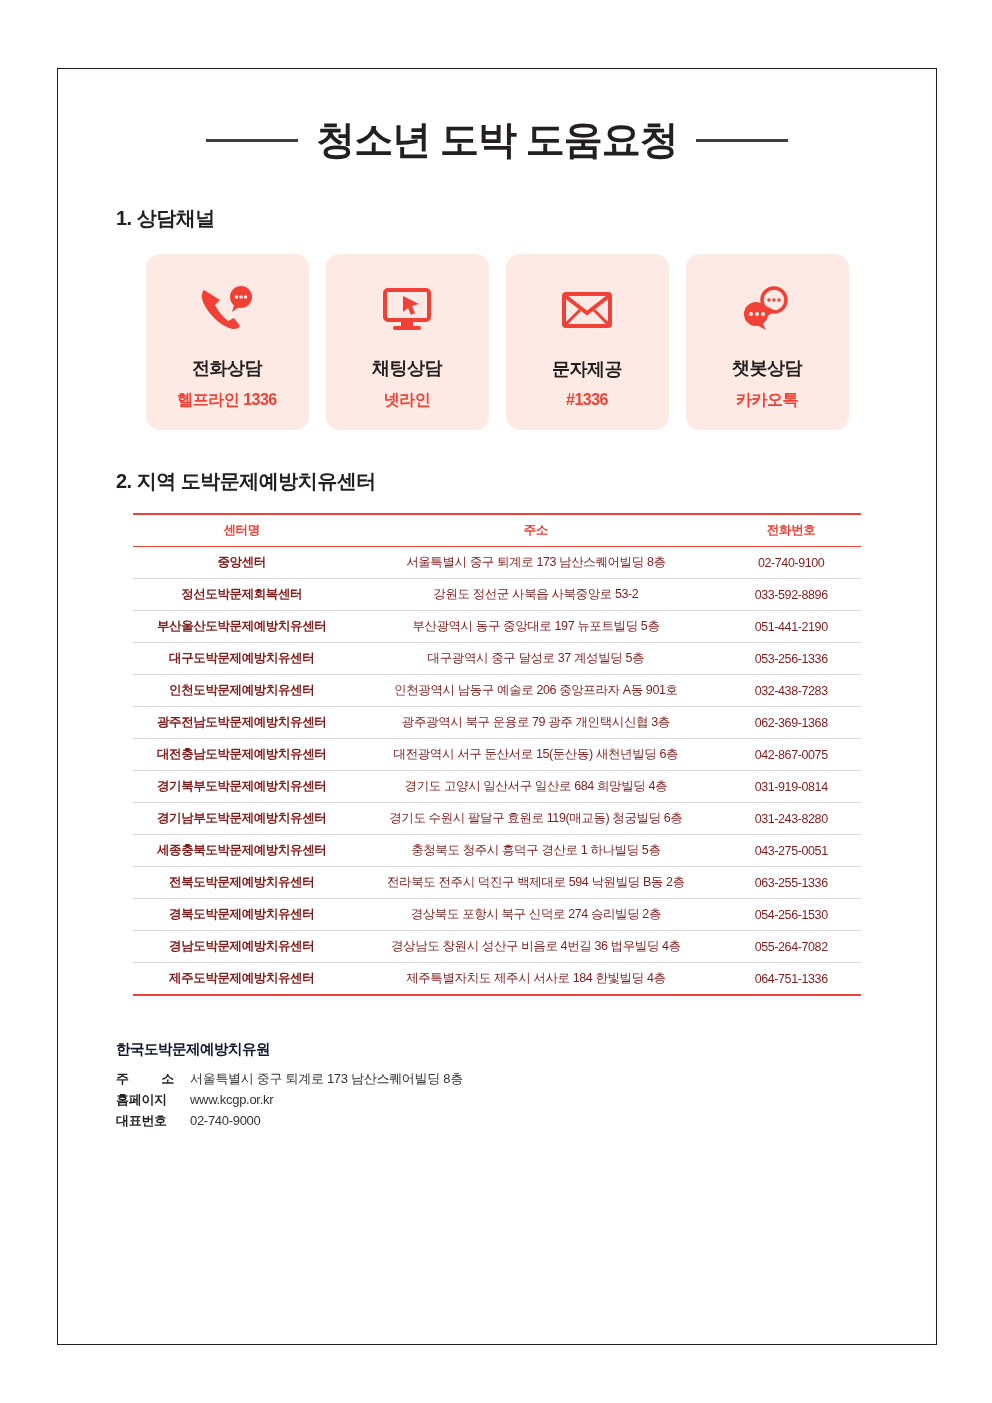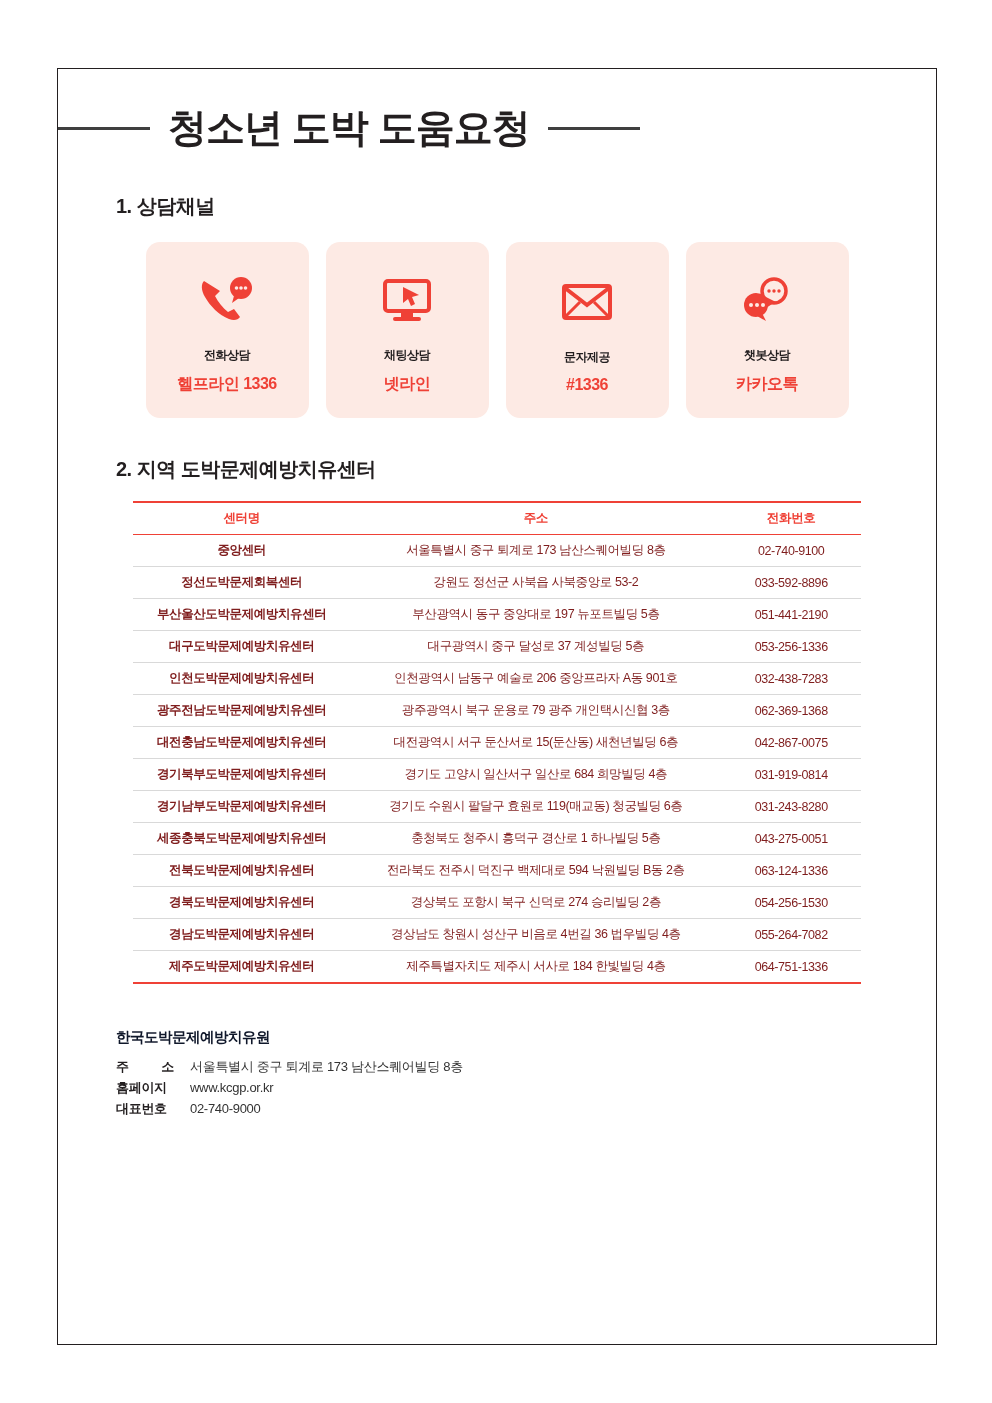--- a/index.html
+++ b/index.html
@@ -21,22 +21,23 @@
     width: 880px;
     height: 1277px;
     border: 1px solid #231f20;
     box-sizing: border-box;
     background: #fff;
   }
   
   .title-row {
     display: flex;
     align-items: center;
+    justify-content: center;
     gap: 18px;
-    margin-top: 32px;
+    margin-top: 44px;
   }
   .title-row .rule {
     width: 92px;
     height: 3px;
     background: #3f3f3f;
   }
   .doc-title {
     font-size: 39px;
     font-weight: bold;
     letter-spacing: -1px;
@@ -72,21 +73,21 @@
     padding-top: 6px;
   }
   .channel-icon {
     height: 58px;
     display: flex;
     align-items: center;
     justify-content: center;
     margin-bottom: 18px;
   }
   .channel-title {
-    font-size: 12px;
+    font-size: 18px;
     font-weight: bold;
     color: #231f20;
     letter-spacing: -0.5px;
     text-align: center;
   }
   .channel-sub {
     font-size: 16px;
     font-weight: bold;
     color: #ef4136;
     margin-top: 10px;
@@ -304,21 +305,21 @@
             <td class="c-tel">031-243-8280</td>
           </tr>
           <tr>
             <td class="c-name">세종충북도박문제예방치유센터</td>
             <td class="c-addr">충청북도 청주시 흥덕구 경산로 1 하나빌딩 5층</td>
             <td class="c-tel">043-275-0051</td>
           </tr>
           <tr>
             <td class="c-name">전북도박문제예방치유센터</td>
             <td class="c-addr">전라북도 전주시 덕진구 백제대로 594 낙원빌딩 B동 2층</td>
-            <td class="c-tel">063-124-1336</td>
+            <td class="c-tel">063-255-1336</td>
           </tr>
           <tr>
             <td class="c-name">경북도박문제예방치유센터</td>
             <td class="c-addr">경상북도 포항시 북구 신덕로 274 승리빌딩 2층</td>
             <td class="c-tel">054-256-1530</td>
           </tr>
           <tr>
             <td class="c-name">경남도박문제예방치유센터</td>
             <td class="c-addr">경상남도 창원시 성산구 비음로 4번길 36 법우빌딩 4층</td>
             <td class="c-tel">055-264-7082</td>

